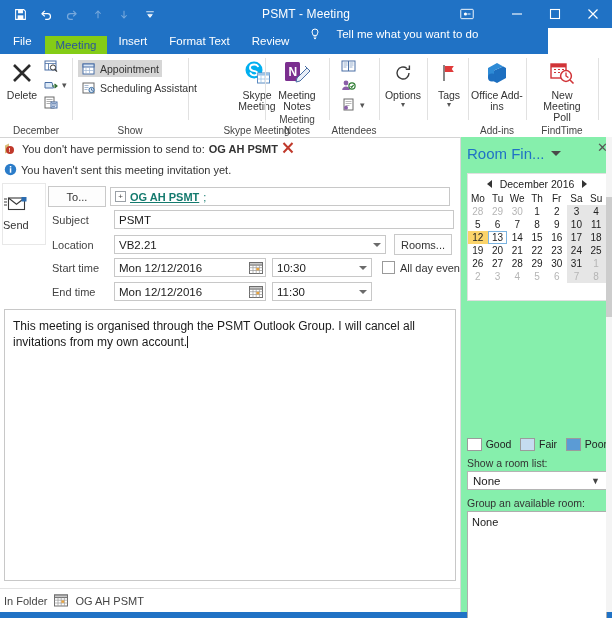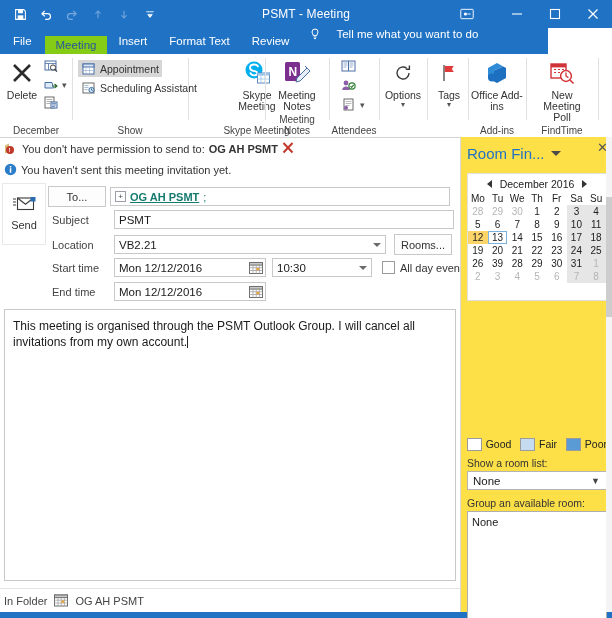--- a/index.html
+++ b/index.html
@@ -91,21 +91,21 @@
   .infobar.one{top:139px;}
   .infobar.two{top:160px;}
   .infobar b{font-weight:bold;}
 
   
   .formarea{
     position:absolute;left:0;top:181px;width:460px;height:404px;background:#ffffff;
   }
   .sendcol{
     position:absolute;left:2px;top:2px;width:42px;height:60px;
-    display:flex;flex-direction:column;align-items:center;justify-content:center;
+    display:flex;flex-direction:column;align-items:flex-start;justify-content:center;
     border:1px solid #e8e8e8;gap:3px;
   }
   .sendcol .lbl{font-size:11px;color:#333;}
 
   .frow{position:absolute;left:48px;display:flex;align-items:center;}
   .flabel{width:58px;font-size:11px;color:#444;padding-left:4px;}
   .fbox{
     border:1px solid #c8c8c8;background:#fff;height:18px;
     display:flex;align-items:center;padding:0 4px;font-size:11.5px;color:#1a1a1a;
     box-sizing:border-box;
@@ -158,21 +158,21 @@
     display:flex;align-items:center;gap:7px;padding-left:4px;
     font-size:11px;color:#444;border-top:1px solid #e3e3e3;background:#fff;
   }
   .bottomstrip{
     position:absolute;left:0;top:612px;width:612px;height:6px;background:#2072c5;
   }
 
   
   .rf{
     position:absolute;left:460px;top:137px;width:152px;height:475px;
-    background:#fde047;border-left:1px solid #d9d9d9;text-decoration:underline;
+    background:#86efac;border-left:1px solid #d9d9d9;text-decoration:underline;
   }
   .rf-head{
     position:absolute;left:0;top:4px;width:152px;height:24px;
     display:flex;align-items:center;
   }
   .rf-title{
     margin-left:6px;font-size:15px;color:#2072c5;white-space:nowrap;
   }
   .rf-chev{
     margin-left:6px;width:0;height:0;border-left:5px solid transparent;
@@ -613,20 +613,24 @@
       <div class="fbox combo" style="width:152px;height:19px;margin-left:4px;">
         <span>Mon 12/12/2016</span>
         <span class="calbtn">
           <svg width="14" height="13" viewBox="0 0 14 13">
               <rect x="0.5" y="1" width="13" height="11" fill="#fff" stroke="#6e6e6e" stroke-width="1"></rect>
               <rect x="0.5" y="1" width="13" height="2.6" fill="#c9c9c9" stroke="#6e6e6e" stroke-width="1"></rect>
               <path d="M4 3.6V12M7.2 3.6V12M10.4 3.6V12M0.5 6.2h13M0.5 9h13" stroke="#9a9a9a" stroke-width=".7"></path>
               <rect x="7.4" y="6.4" width="2.8" height="2.4" fill="#e8a33d"></rect>
             </svg>
         </span>
+      </div>
+      <div class="fbox combo" style="width:100px;height:19px;margin-left:6px;">
+        <span>11:30</span>
+        <span class="arrow"></span>
       </div>
     </div>
 
     <div class="bodybox">
       <div class="bodytext"><span>This meeting is organised through the PSMT Outlook Group. I will cancel all invitations from my own account.</span><span class="caret"></span></div>
     </div>
   </div>
 
   <div class="statusbar">
     <span>In Folder</span>
@@ -686,21 +690,21 @@
           <div class="we">17</div>
           <div class="we">18</div>
           <div class="">19</div>
           <div class="">20</div>
           <div class="">21</div>
           <div class="">22</div>
           <div class="">23</div>
           <div class="we">24</div>
           <div class="we">25</div>
           <div class="">26</div>
-          <div class="">39</div>
+          <div class="">27</div>
           <div class="">28</div>
           <div class="">29</div>
           <div class="">30</div>
           <div class="we">31</div>
           <div class="we muted">1</div>
           <div class="muted">2</div>
           <div class="muted">3</div>
           <div class="muted">4</div>
           <div class="muted">5</div>
           <div class="muted">6</div>

